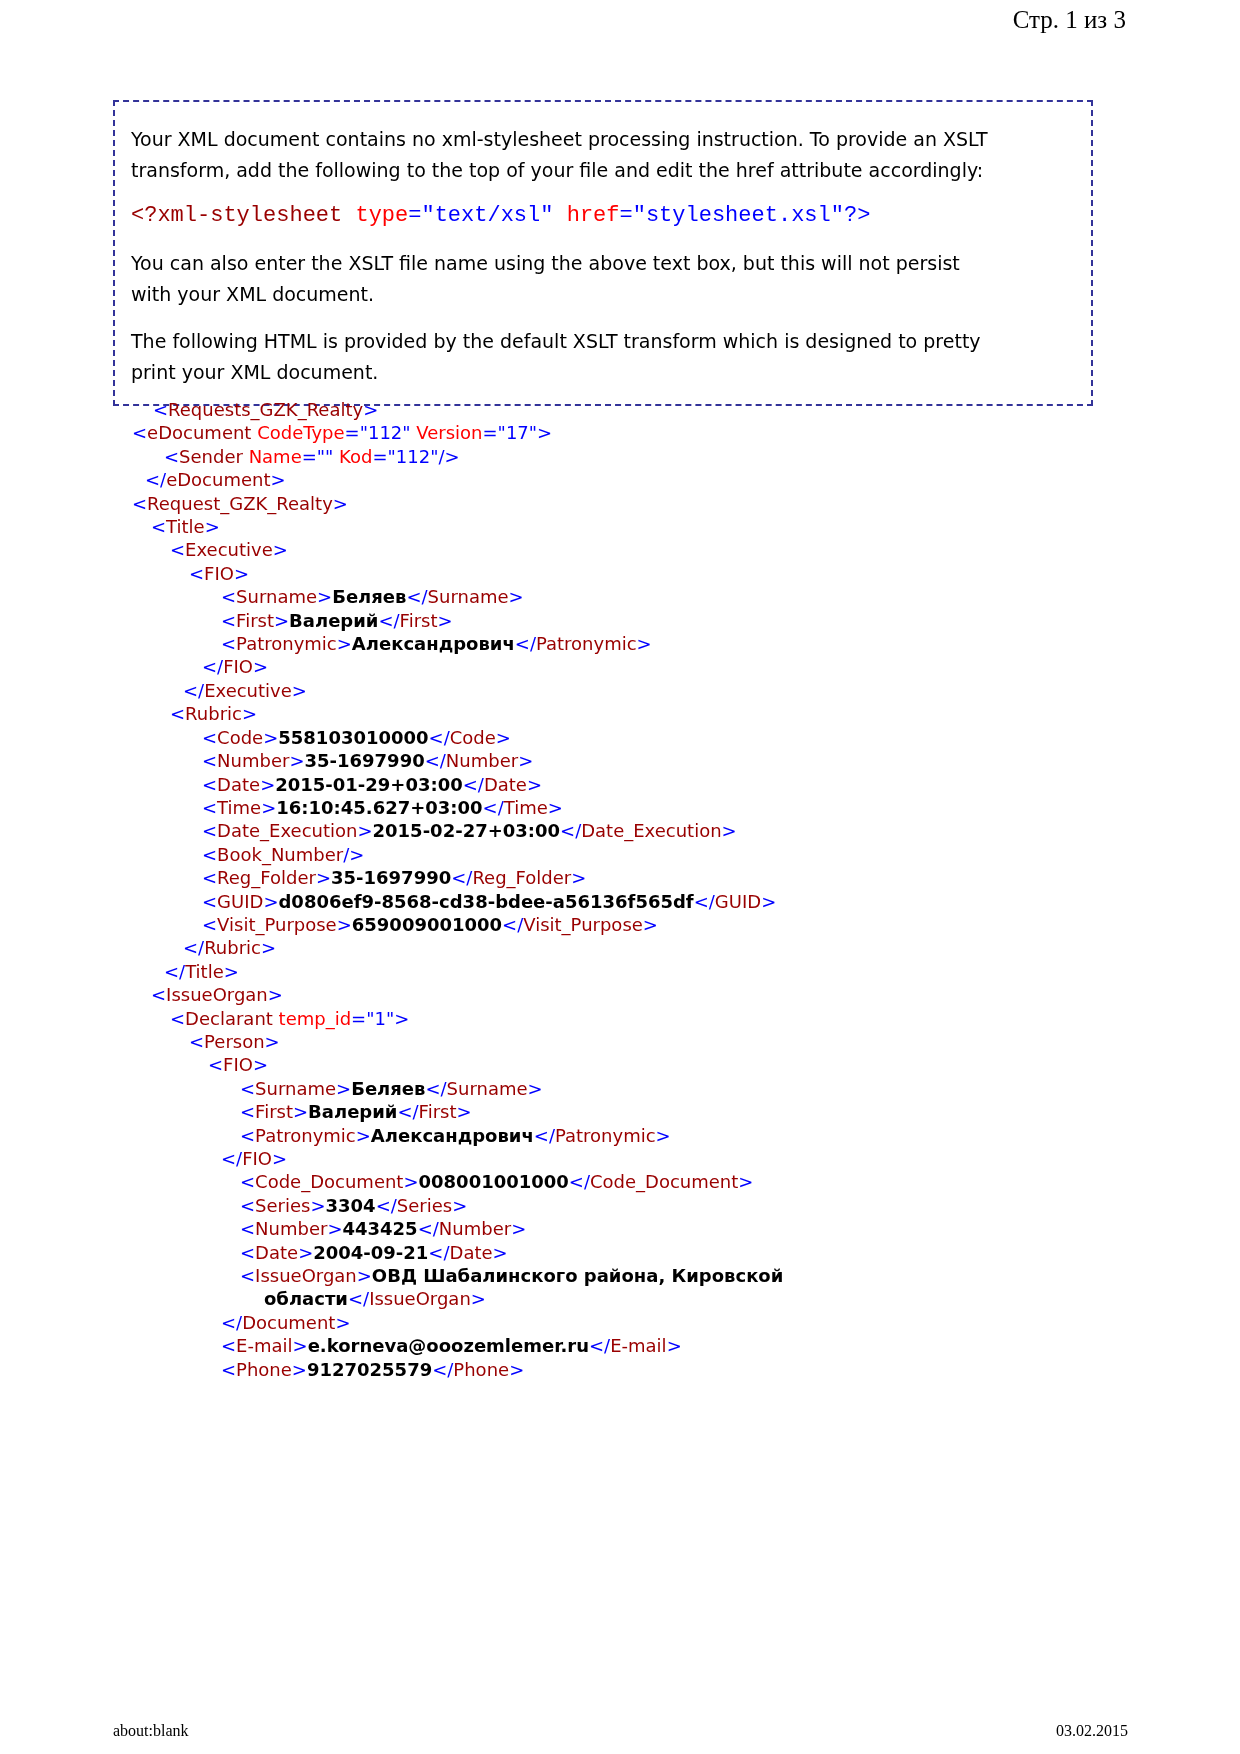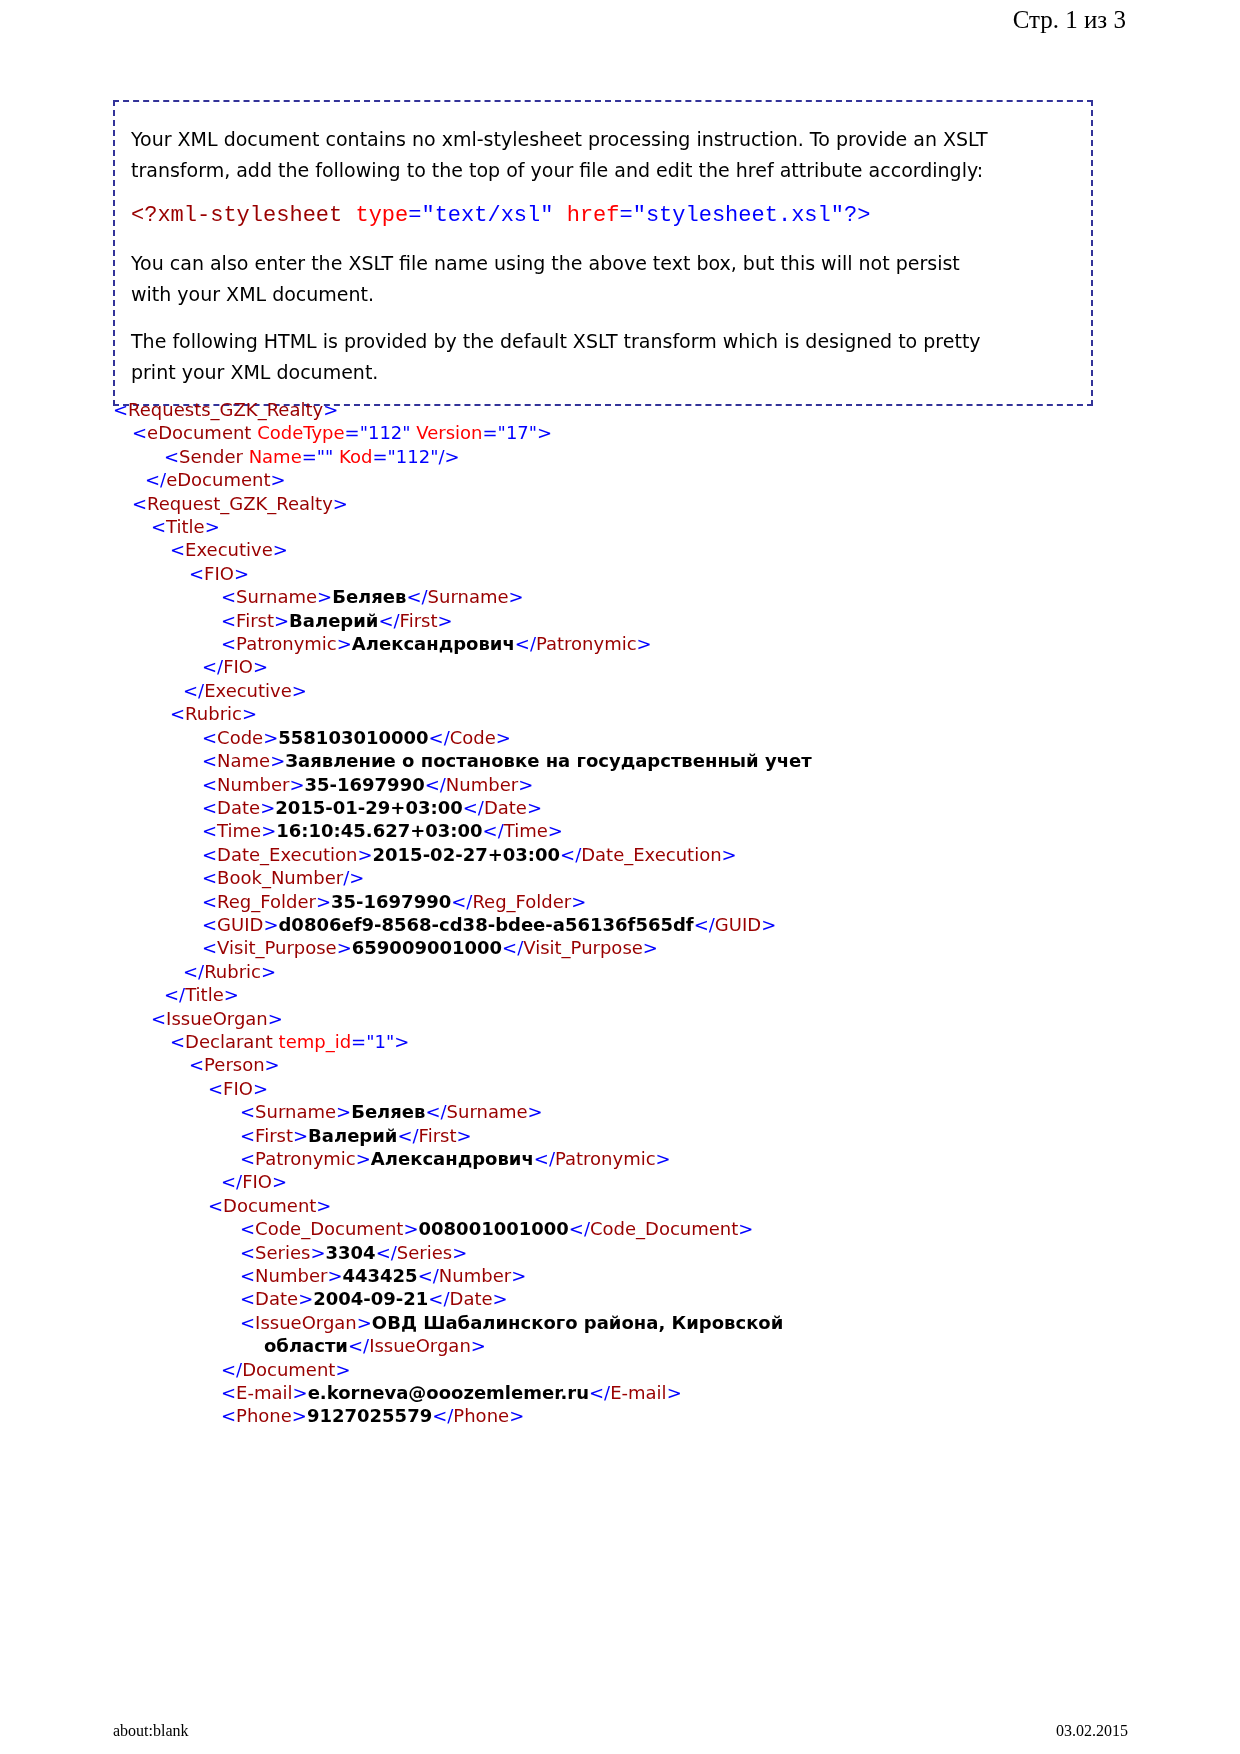--- a/index.html
+++ b/index.html
@@ -49,55 +49,53 @@
   <p>Your XML document contains no xml-stylesheet processing instruction. To provide an XSLT
 transform, add the following to the top of your file and edit the href attribute accordingly:</p>
   <div class="pi-code" id="pi-code"><span class="tok-t">&lt;?xml-stylesheet </span><span class="tok-a">type</span><span class="tok-v">="text/xsl" </span><span class="tok-a">href</span><span class="tok-v">="stylesheet.xsl"</span><span class="tok-v">?&gt;</span></div>
   <p>You can also enter the XSLT file name using the above text box, but this will not persist
 with your XML document.</p>
   <p style="margin-bottom:0">The following HTML is provided by the default XSLT transform which is designed to pretty
 print your XML document.</p>
 </div>
 
 <div class="xml-tree" id="xml-tree">
-    <div class="xline" style="padding-left: 0px;"><span class="tok-p">&lt;</span><span class="tok-t">Requests_GZK_Realty</span><span class="tok-p">&gt;</span></div>
+    <div class="xline" style="padding-left: 0px; margin-left: 40px;"><span class="tok-p">&lt;</span><span class="tok-t">Requests_GZK_Realty</span><span class="tok-p">&gt;</span></div>
     <div class="xline" style="padding-left: 19px;"><span class="tok-p">&lt;</span><span class="tok-t">eDocument </span><span class="tok-a">CodeType</span><span class="tok-v">="112" </span><span class="tok-a">Version</span><span class="tok-v">="17"</span><span class="tok-p">&gt;</span></div>
     <div class="xline" style="padding-left: 51px;"><span class="tok-p">&lt;</span><span class="tok-t">Sender </span><span class="tok-a">Name</span><span class="tok-v">="" </span><span class="tok-a">Kod</span><span class="tok-v">="112"</span><span class="tok-p">/&gt;</span></div>
     <div class="xline" style="padding-left: 32px;"><span class="tok-p">&lt;/</span><span class="tok-t">eDocument</span><span class="tok-p">&gt;</span></div>
     <div class="xline" style="padding-left: 19px;"><span class="tok-p">&lt;</span><span class="tok-t">Request_GZK_Realty</span><span class="tok-p">&gt;</span></div>
     <div class="xline" style="padding-left: 38px;"><span class="tok-p">&lt;</span><span class="tok-t">Title</span><span class="tok-p">&gt;</span></div>
     <div class="xline" style="padding-left: 57px;"><span class="tok-p">&lt;</span><span class="tok-t">Executive</span><span class="tok-p">&gt;</span></div>
     <div class="xline" style="padding-left: 76px;"><span class="tok-p">&lt;</span><span class="tok-t">FIO</span><span class="tok-p">&gt;</span></div>
     <div class="xline" style="padding-left: 108px;"><span class="tok-p">&lt;</span><span class="tok-t">Surname</span><span class="tok-p">&gt;</span><span class="tok-b">Беляев</span><span class="tok-p">&lt;/</span><span class="tok-t">Surname</span><span class="tok-p">&gt;</span></div>
     <div class="xline" style="padding-left: 108px;"><span class="tok-p">&lt;</span><span class="tok-t">First</span><span class="tok-p">&gt;</span><span class="tok-b">Валерий</span><span class="tok-p">&lt;/</span><span class="tok-t">First</span><span class="tok-p">&gt;</span></div>
     <div class="xline" style="padding-left: 108px;"><span class="tok-p">&lt;</span><span class="tok-t">Patronymic</span><span class="tok-p">&gt;</span><span class="tok-b">Александрович</span><span class="tok-p">&lt;/</span><span class="tok-t">Patronymic</span><span class="tok-p">&gt;</span></div>
     <div class="xline" style="padding-left: 89px;"><span class="tok-p">&lt;/</span><span class="tok-t">FIO</span><span class="tok-p">&gt;</span></div>
     <div class="xline" style="padding-left: 70px;"><span class="tok-p">&lt;/</span><span class="tok-t">Executive</span><span class="tok-p">&gt;</span></div>
     <div class="xline" style="padding-left: 57px;"><span class="tok-p">&lt;</span><span class="tok-t">Rubric</span><span class="tok-p">&gt;</span></div>
     <div class="xline" style="padding-left: 89px;"><span class="tok-p">&lt;</span><span class="tok-t">Code</span><span class="tok-p">&gt;</span><span class="tok-b">558103010000</span><span class="tok-p">&lt;/</span><span class="tok-t">Code</span><span class="tok-p">&gt;</span></div>
-    <div class="xline" style="padding-left: 89px;"><span class="tok-p">&lt;</span><span class="tok-t">Name</span><span class="tok-p">&gt;</span><span class="tok-b">Заявление о постановке на государственный учет</span></div>
     <div class="xline" style="padding-left: 89px;"><span class="tok-p">&lt;</span><span class="tok-t">Number</span><span class="tok-p">&gt;</span><span class="tok-b">35-1697990</span><span class="tok-p">&lt;/</span><span class="tok-t">Number</span><span class="tok-p">&gt;</span></div>
     <div class="xline" style="padding-left: 89px;"><span class="tok-p">&lt;</span><span class="tok-t">Date</span><span class="tok-p">&gt;</span><span class="tok-b">2015-01-29+03:00</span><span class="tok-p">&lt;/</span><span class="tok-t">Date</span><span class="tok-p">&gt;</span></div>
     <div class="xline" style="padding-left: 89px;"><span class="tok-p">&lt;</span><span class="tok-t">Time</span><span class="tok-p">&gt;</span><span class="tok-b">16:10:45.627+03:00</span><span class="tok-p">&lt;/</span><span class="tok-t">Time</span><span class="tok-p">&gt;</span></div>
     <div class="xline" style="padding-left: 89px;"><span class="tok-p">&lt;</span><span class="tok-t">Date_Execution</span><span class="tok-p">&gt;</span><span class="tok-b">2015-02-27+03:00</span><span class="tok-p">&lt;/</span><span class="tok-t">Date_Execution</span><span class="tok-p">&gt;</span></div>
     <div class="xline" style="padding-left: 89px;"><span class="tok-p">&lt;</span><span class="tok-t">Book_Number</span><span class="tok-p">/&gt;</span></div>
     <div class="xline" style="padding-left: 89px;"><span class="tok-p">&lt;</span><span class="tok-t">Reg_Folder</span><span class="tok-p">&gt;</span><span class="tok-b">35-1697990</span><span class="tok-p">&lt;/</span><span class="tok-t">Reg_Folder</span><span class="tok-p">&gt;</span></div>
     <div class="xline" style="padding-left: 89px;"><span class="tok-p">&lt;</span><span class="tok-t">GUID</span><span class="tok-p">&gt;</span><span class="tok-b">d0806ef9-8568-cd38-bdee-a56136f565df</span><span class="tok-p">&lt;/</span><span class="tok-t">GUID</span><span class="tok-p">&gt;</span></div>
     <div class="xline" style="padding-left: 89px;"><span class="tok-p">&lt;</span><span class="tok-t">Visit_Purpose</span><span class="tok-p">&gt;</span><span class="tok-b">659009001000</span><span class="tok-p">&lt;/</span><span class="tok-t">Visit_Purpose</span><span class="tok-p">&gt;</span></div>
     <div class="xline" style="padding-left: 70px;"><span class="tok-p">&lt;/</span><span class="tok-t">Rubric</span><span class="tok-p">&gt;</span></div>
     <div class="xline" style="padding-left: 51px;"><span class="tok-p">&lt;/</span><span class="tok-t">Title</span><span class="tok-p">&gt;</span></div>
     <div class="xline" style="padding-left: 38px;"><span class="tok-p">&lt;</span><span class="tok-t">IssueOrgan</span><span class="tok-p">&gt;</span></div>
     <div class="xline" style="padding-left: 57px;"><span class="tok-p">&lt;</span><span class="tok-t">Declarant </span><span class="tok-a">temp_id</span><span class="tok-v">="1"</span><span class="tok-p">&gt;</span></div>
     <div class="xline" style="padding-left: 76px;"><span class="tok-p">&lt;</span><span class="tok-t">Person</span><span class="tok-p">&gt;</span></div>
     <div class="xline" style="padding-left: 95px;"><span class="tok-p">&lt;</span><span class="tok-t">FIO</span><span class="tok-p">&gt;</span></div>
     <div class="xline" style="padding-left: 127px;"><span class="tok-p">&lt;</span><span class="tok-t">Surname</span><span class="tok-p">&gt;</span><span class="tok-b">Беляев</span><span class="tok-p">&lt;/</span><span class="tok-t">Surname</span><span class="tok-p">&gt;</span></div>
     <div class="xline" style="padding-left: 127px;"><span class="tok-p">&lt;</span><span class="tok-t">First</span><span class="tok-p">&gt;</span><span class="tok-b">Валерий</span><span class="tok-p">&lt;/</span><span class="tok-t">First</span><span class="tok-p">&gt;</span></div>
     <div class="xline" style="padding-left: 127px;"><span class="tok-p">&lt;</span><span class="tok-t">Patronymic</span><span class="tok-p">&gt;</span><span class="tok-b">Александрович</span><span class="tok-p">&lt;/</span><span class="tok-t">Patronymic</span><span class="tok-p">&gt;</span></div>
     <div class="xline" style="padding-left: 108px;"><span class="tok-p">&lt;/</span><span class="tok-t">FIO</span><span class="tok-p">&gt;</span></div>
-    <div class="xline" style="padding-left: 95px;"><span class="tok-p">&lt;</span><span class="tok-t">Document</span><span class="tok-p">&gt;</span></div>
     <div class="xline" style="padding-left: 127px;"><span class="tok-p">&lt;</span><span class="tok-t">Code_Document</span><span class="tok-p">&gt;</span><span class="tok-b">008001001000</span><span class="tok-p">&lt;/</span><span class="tok-t">Code_Document</span><span class="tok-p">&gt;</span></div>
     <div class="xline" style="padding-left: 127px;"><span class="tok-p">&lt;</span><span class="tok-t">Series</span><span class="tok-p">&gt;</span><span class="tok-b">3304</span><span class="tok-p">&lt;/</span><span class="tok-t">Series</span><span class="tok-p">&gt;</span></div>
     <div class="xline" style="padding-left: 127px;"><span class="tok-p">&lt;</span><span class="tok-t">Number</span><span class="tok-p">&gt;</span><span class="tok-b">443425</span><span class="tok-p">&lt;/</span><span class="tok-t">Number</span><span class="tok-p">&gt;</span></div>
     <div class="xline" style="padding-left: 127px;"><span class="tok-p">&lt;</span><span class="tok-t">Date</span><span class="tok-p">&gt;</span><span class="tok-b">2004-09-21</span><span class="tok-p">&lt;/</span><span class="tok-t">Date</span><span class="tok-p">&gt;</span></div>
     <div class="xline" style="padding-left: 127px;"><span class="tok-p">&lt;</span><span class="tok-t">IssueOrgan</span><span class="tok-p">&gt;</span><span class="tok-b">ОВД Шабалинского района, Кировской</span></div>
     <div class="xline" style="padding-left: 151px;"><span class="tok-b">области</span><span class="tok-p">&lt;/</span><span class="tok-t">IssueOrgan</span><span class="tok-p">&gt;</span></div>
     <div class="xline" style="padding-left: 108px;"><span class="tok-p">&lt;/</span><span class="tok-t">Document</span><span class="tok-p">&gt;</span></div>
     <div class="xline" style="padding-left: 108px;"><span class="tok-p">&lt;</span><span class="tok-t">E-mail</span><span class="tok-p">&gt;</span><span class="tok-b">e.korneva@ooozemlemer.ru</span><span class="tok-p">&lt;/</span><span class="tok-t">E-mail</span><span class="tok-p">&gt;</span></div>
     <div class="xline" style="padding-left: 108px;"><span class="tok-p">&lt;</span><span class="tok-t">Phone</span><span class="tok-p">&gt;</span><span class="tok-b">9127025579</span><span class="tok-p">&lt;/</span><span class="tok-t">Phone</span><span class="tok-p">&gt;</span></div>
   </div>

